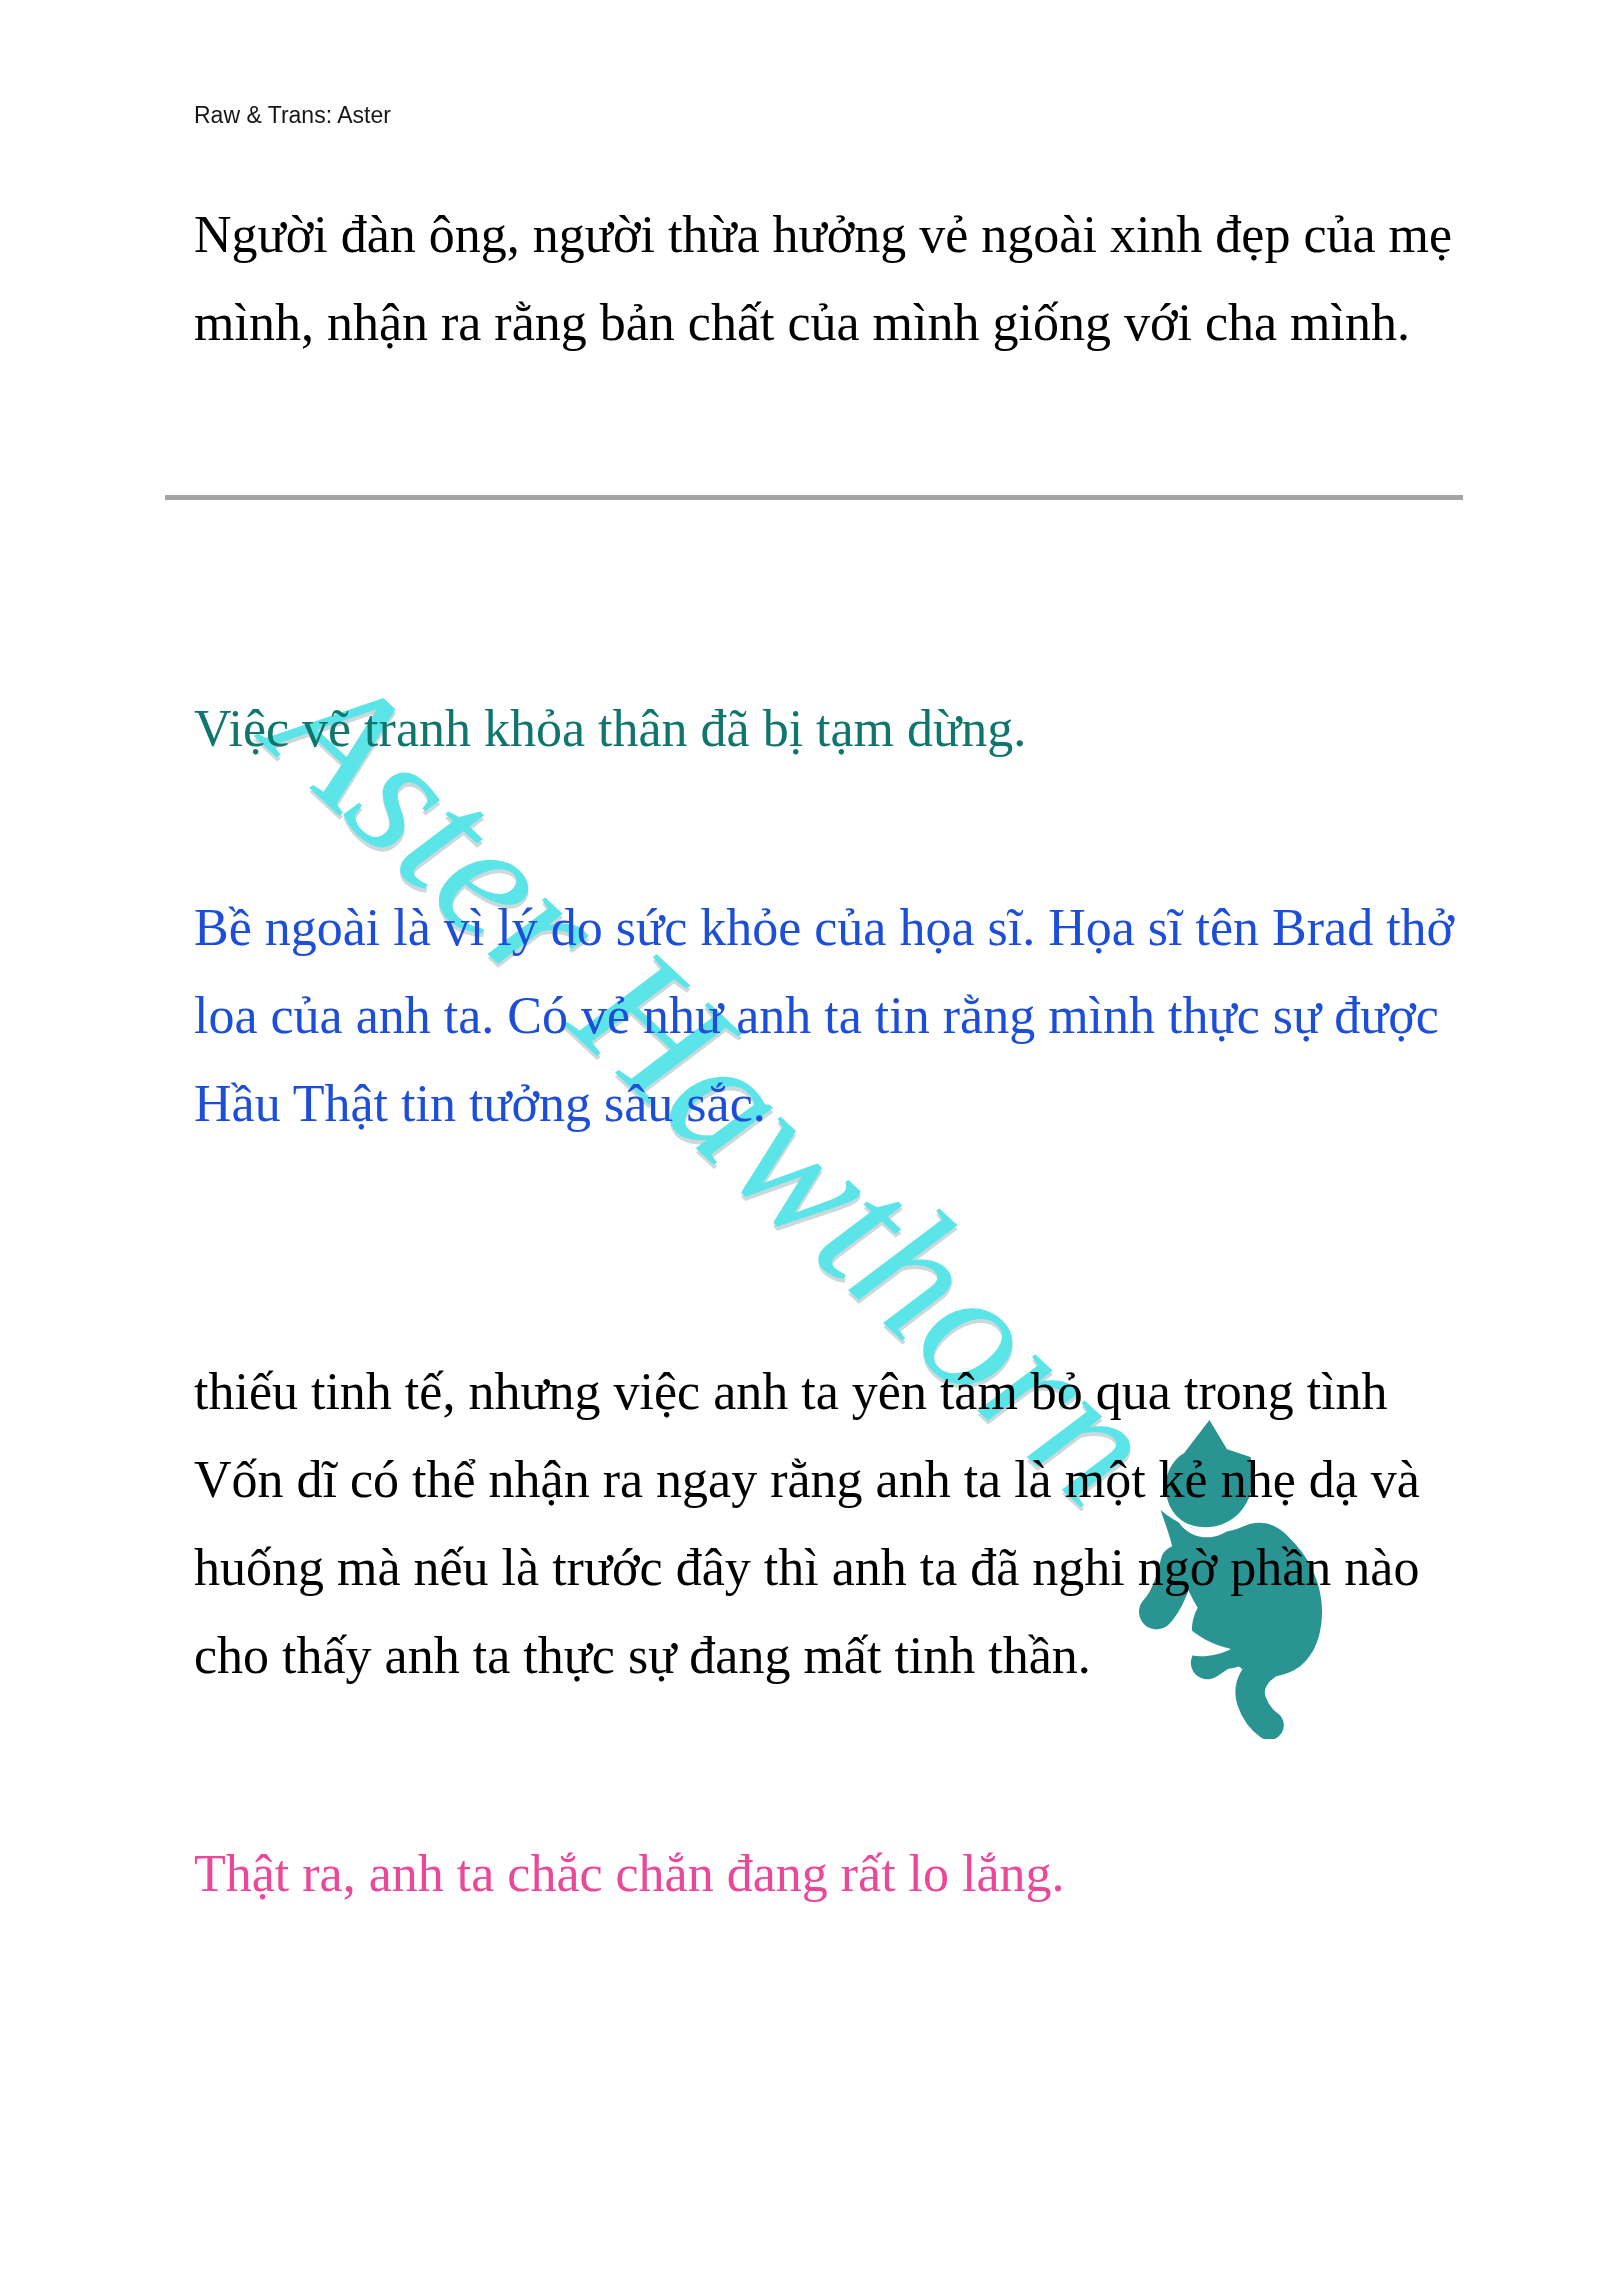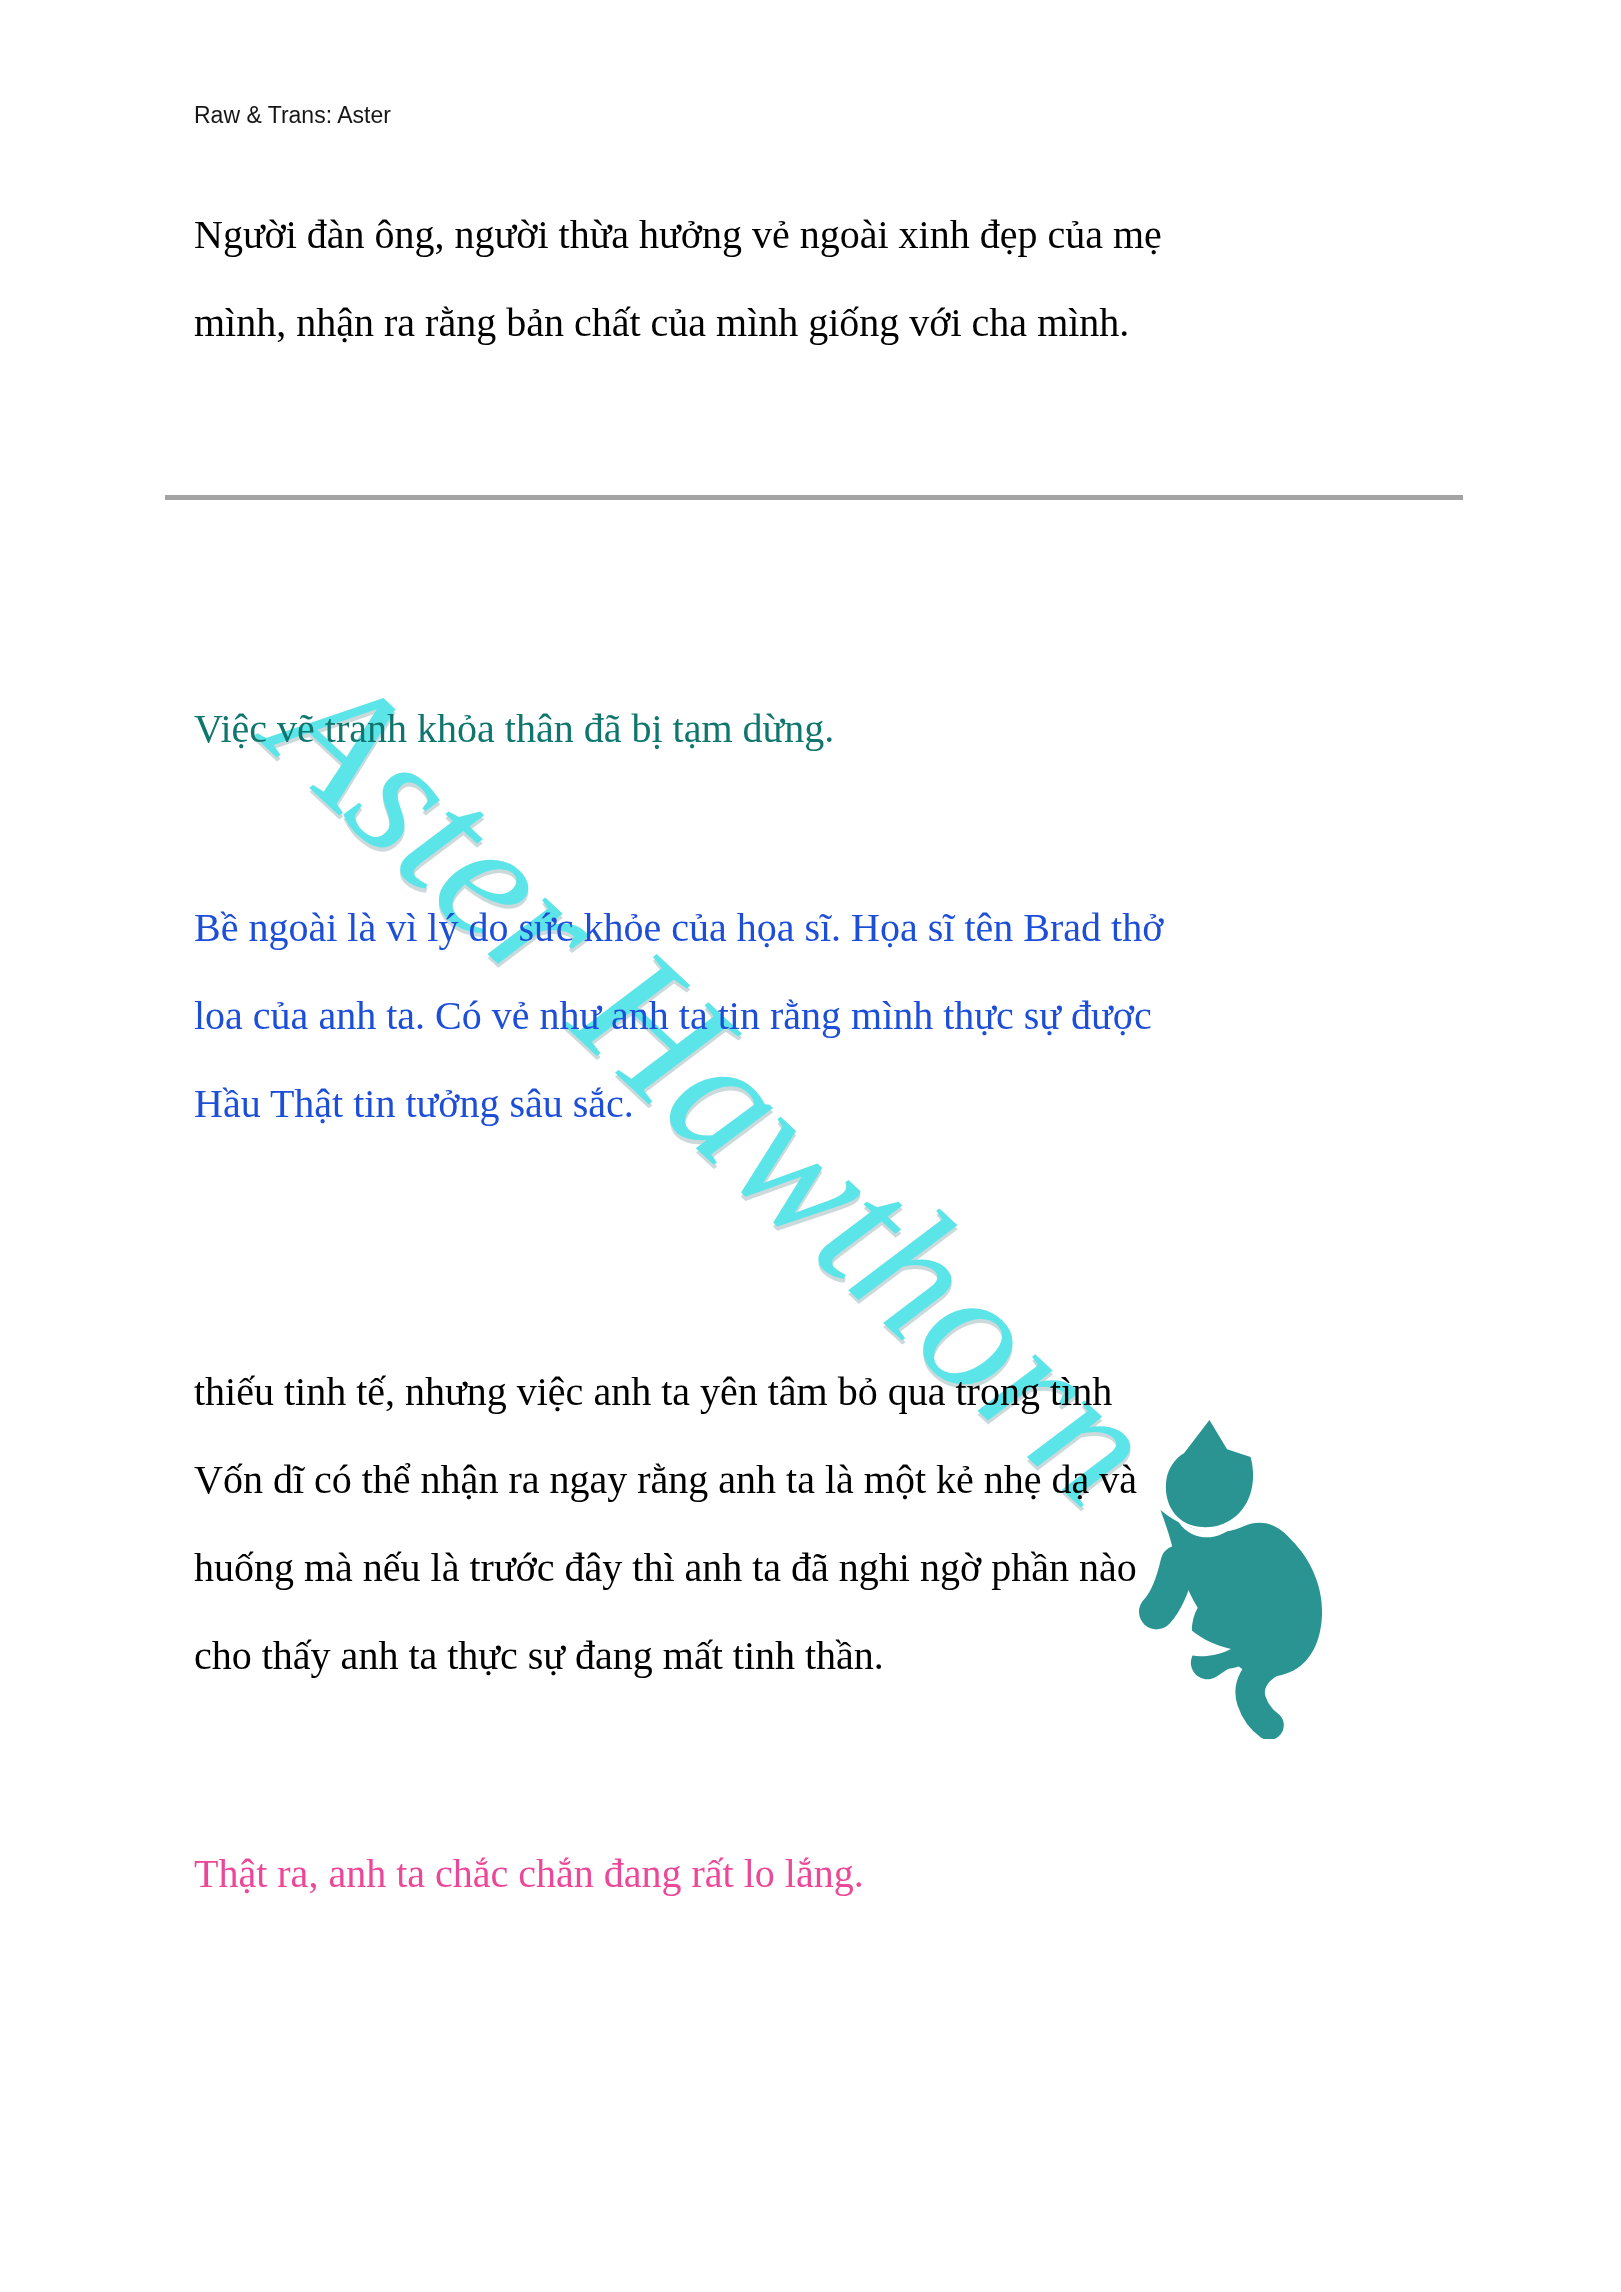--- a/index.html
+++ b/index.html
@@ -45,21 +45,21 @@
     left:165px;top:495px;
     width:1298px;height:4.9px;
     background:linear-gradient(#9c9c9c,#b2b2b2);
     z-index:2;
   }
 
   .para{
     position:absolute;
     left:194px;
     width:1313px;
-    font-size:40px;
+    font-size:52px;
     line-height:88px;
     color:#000000;
     z-index:2;
   }
   .para .line{white-space:nowrap;}
   .p0{top:191px;}
   .p1{top:685px;}
   .p2{top:884px;}
   .p3{top:1348px;}
   .p4{top:1830px;}

